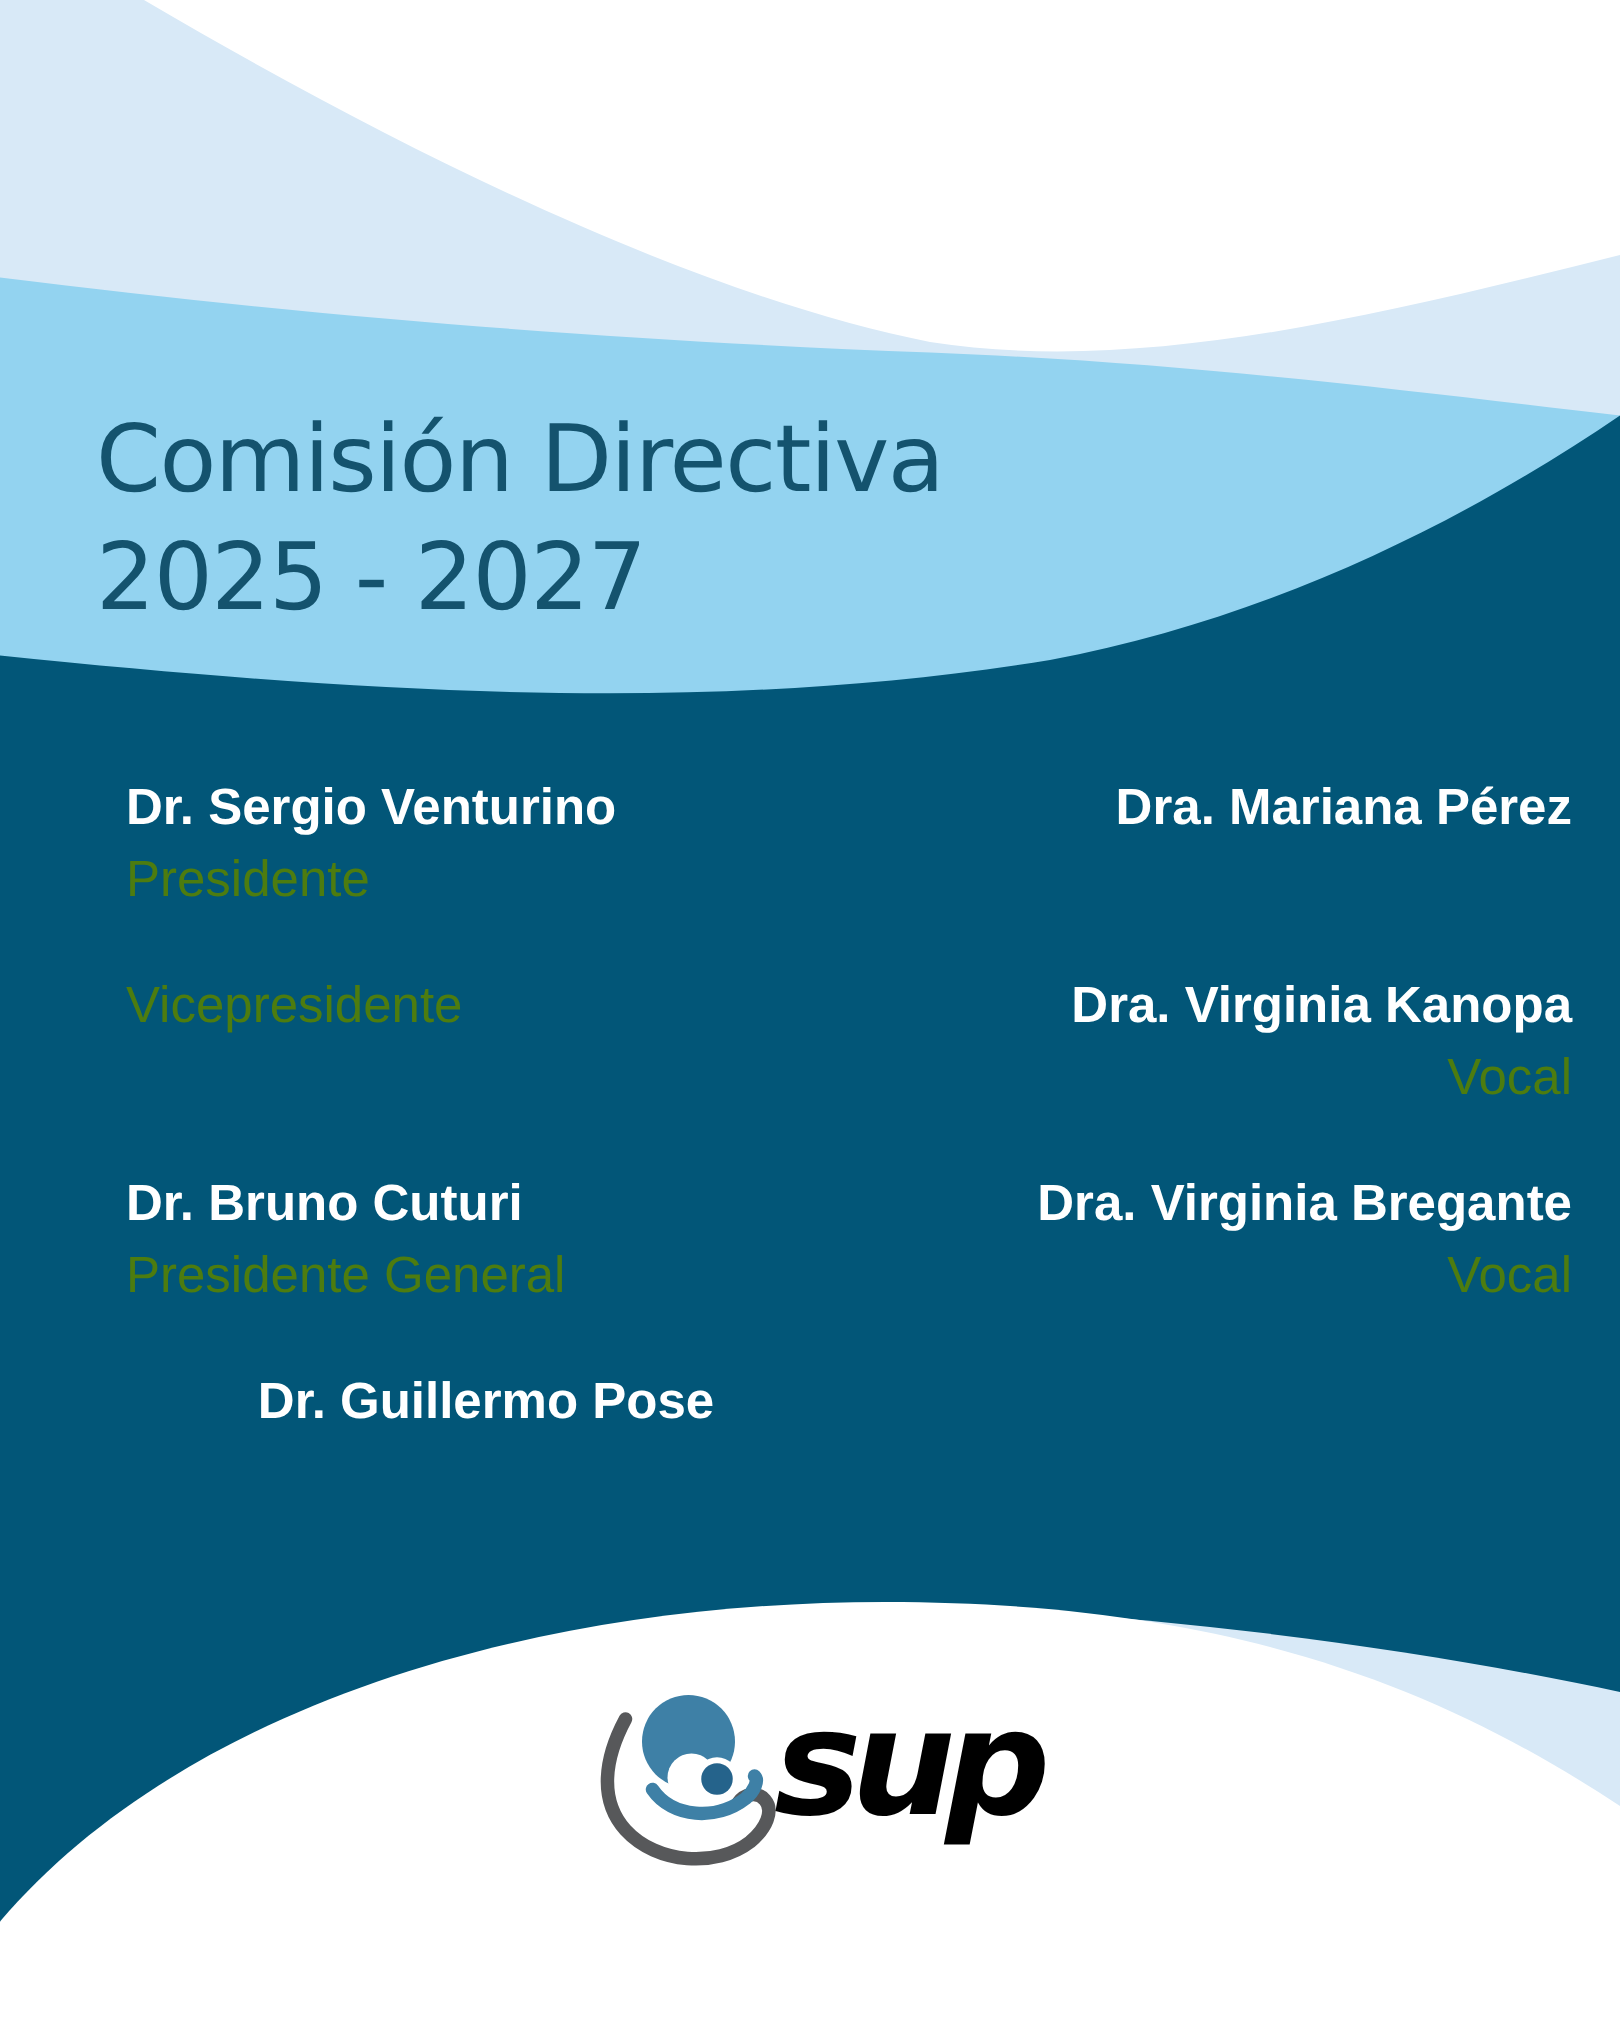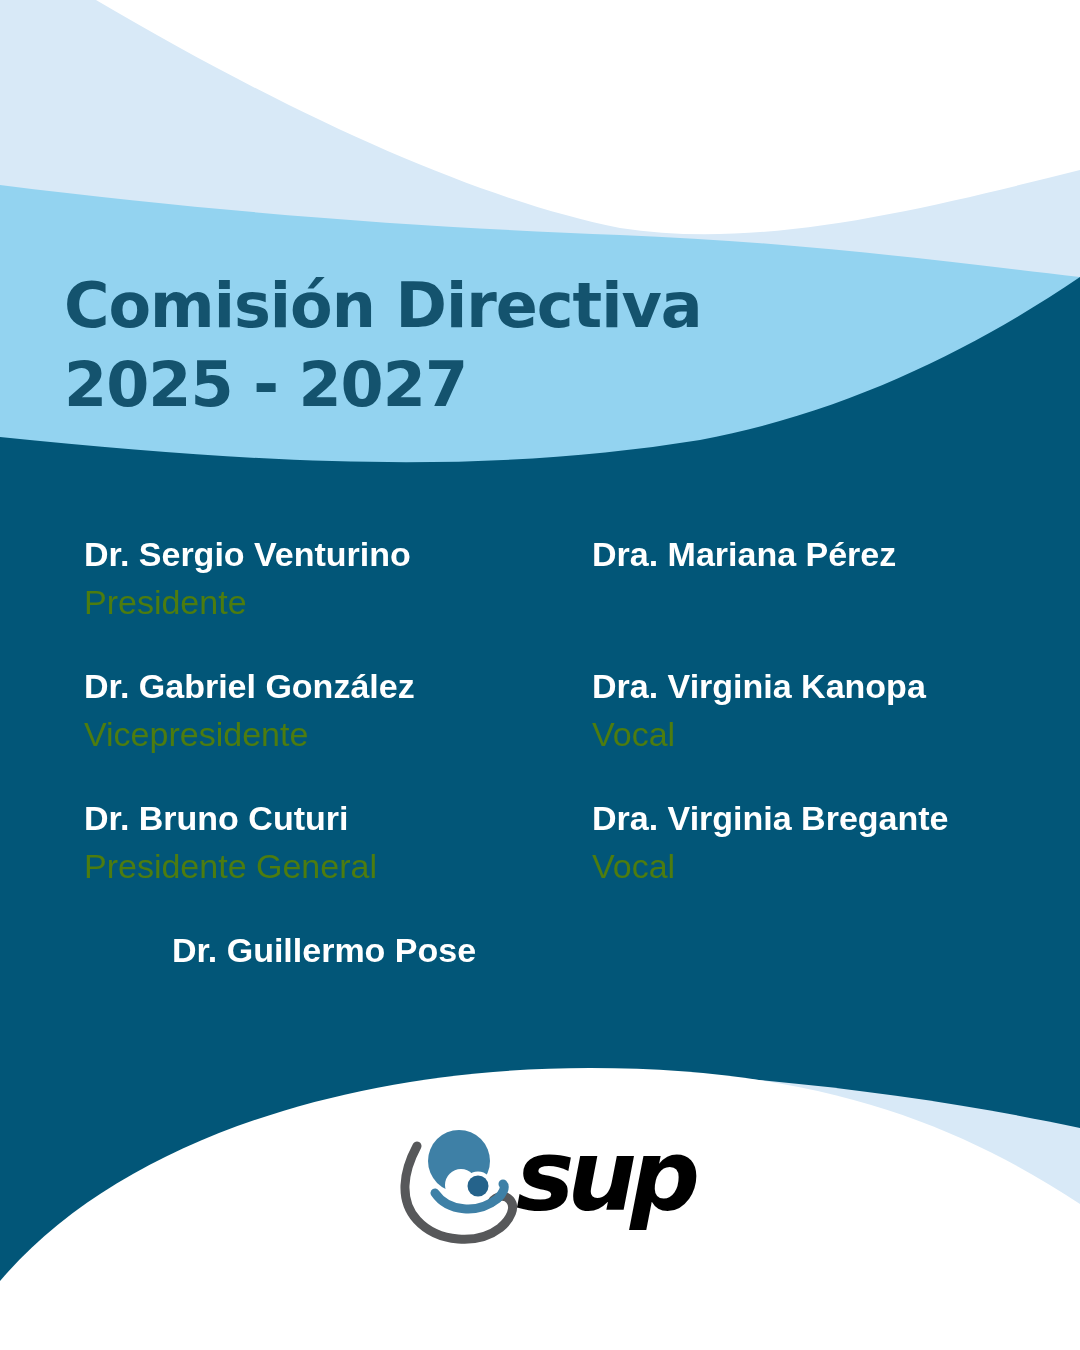--- a/index.html
+++ b/index.html
@@ -5,34 +5,34 @@
   html,body{margin:0;padding:0;}
   body{
     width:1080px;height:1350px;position:relative;overflow:hidden;
     background:#ffffff;font-family:"Liberation Sans",sans-serif;
   }
   .bg-svg{position:absolute;left:0;top:0;width:1080px;height:1350px;display:block;}
 
   .title{
     position:absolute;left:64px;top:266px;
     font-family:"DejaVu Sans",sans-serif;
-    font-weight:bold;font-size:62px;line-height:79px;
+    font-weight:normal;font-size:62px;line-height:79px;
     letter-spacing:-1px;color:#14536e;white-space:nowrap;
   }
 
   .members{position:absolute;left:0;top:0;width:1080px;height:1350px;}
-  .member{position:absolute;width:480px;margin-top:16px;}
+  .member{position:absolute;width:480px;}
   .member .name{
     font-weight:bold;font-size:34px;line-height:48px;color:#ffffff;white-space:nowrap;
   }
   .member .role{
     font-weight:normal;font-size:34px;line-height:48px;color:#4d7c0f;white-space:nowrap;
   }
   .col-left{left:84px;}
-  .col-right{left:592px;}
+  .col-right{left:568px;text-align:right;}
   .row-1{top:514px;}
   .row-2{top:646px;}
   .row-3{top:778px;}
   .row-4{top:910px;text-align:center;}
 
   .logo-text{
     position:absolute;left:516px;top:1126px;
     font-family:"DejaVu Sans",sans-serif;
     font-style:italic;font-weight:bold;
     font-size:98px;line-height:100px;letter-spacing:-7px;
@@ -71,21 +71,20 @@
   <div>2025 - 2027</div>
 </div>
 
 <div class="members">
 
   <div class="member col-left row-1">
     <div class="name">Dr. Sergio Venturino</div>
     <div class="role">Presidente</div>
   </div>
   <div class="member col-left row-2">
-    <div class="name">Dr. Gabriel González</div>
     <div class="role">Vicepresidente</div>
   </div>
   <div class="member col-left row-3">
     <div class="name">Dr. Bruno Cuturi</div>
     <div class="role">Presidente General</div>
   </div>
   <div class="member col-left row-4">
     <div class="name">Dr. Guillermo Pose</div>
   </div>
 

